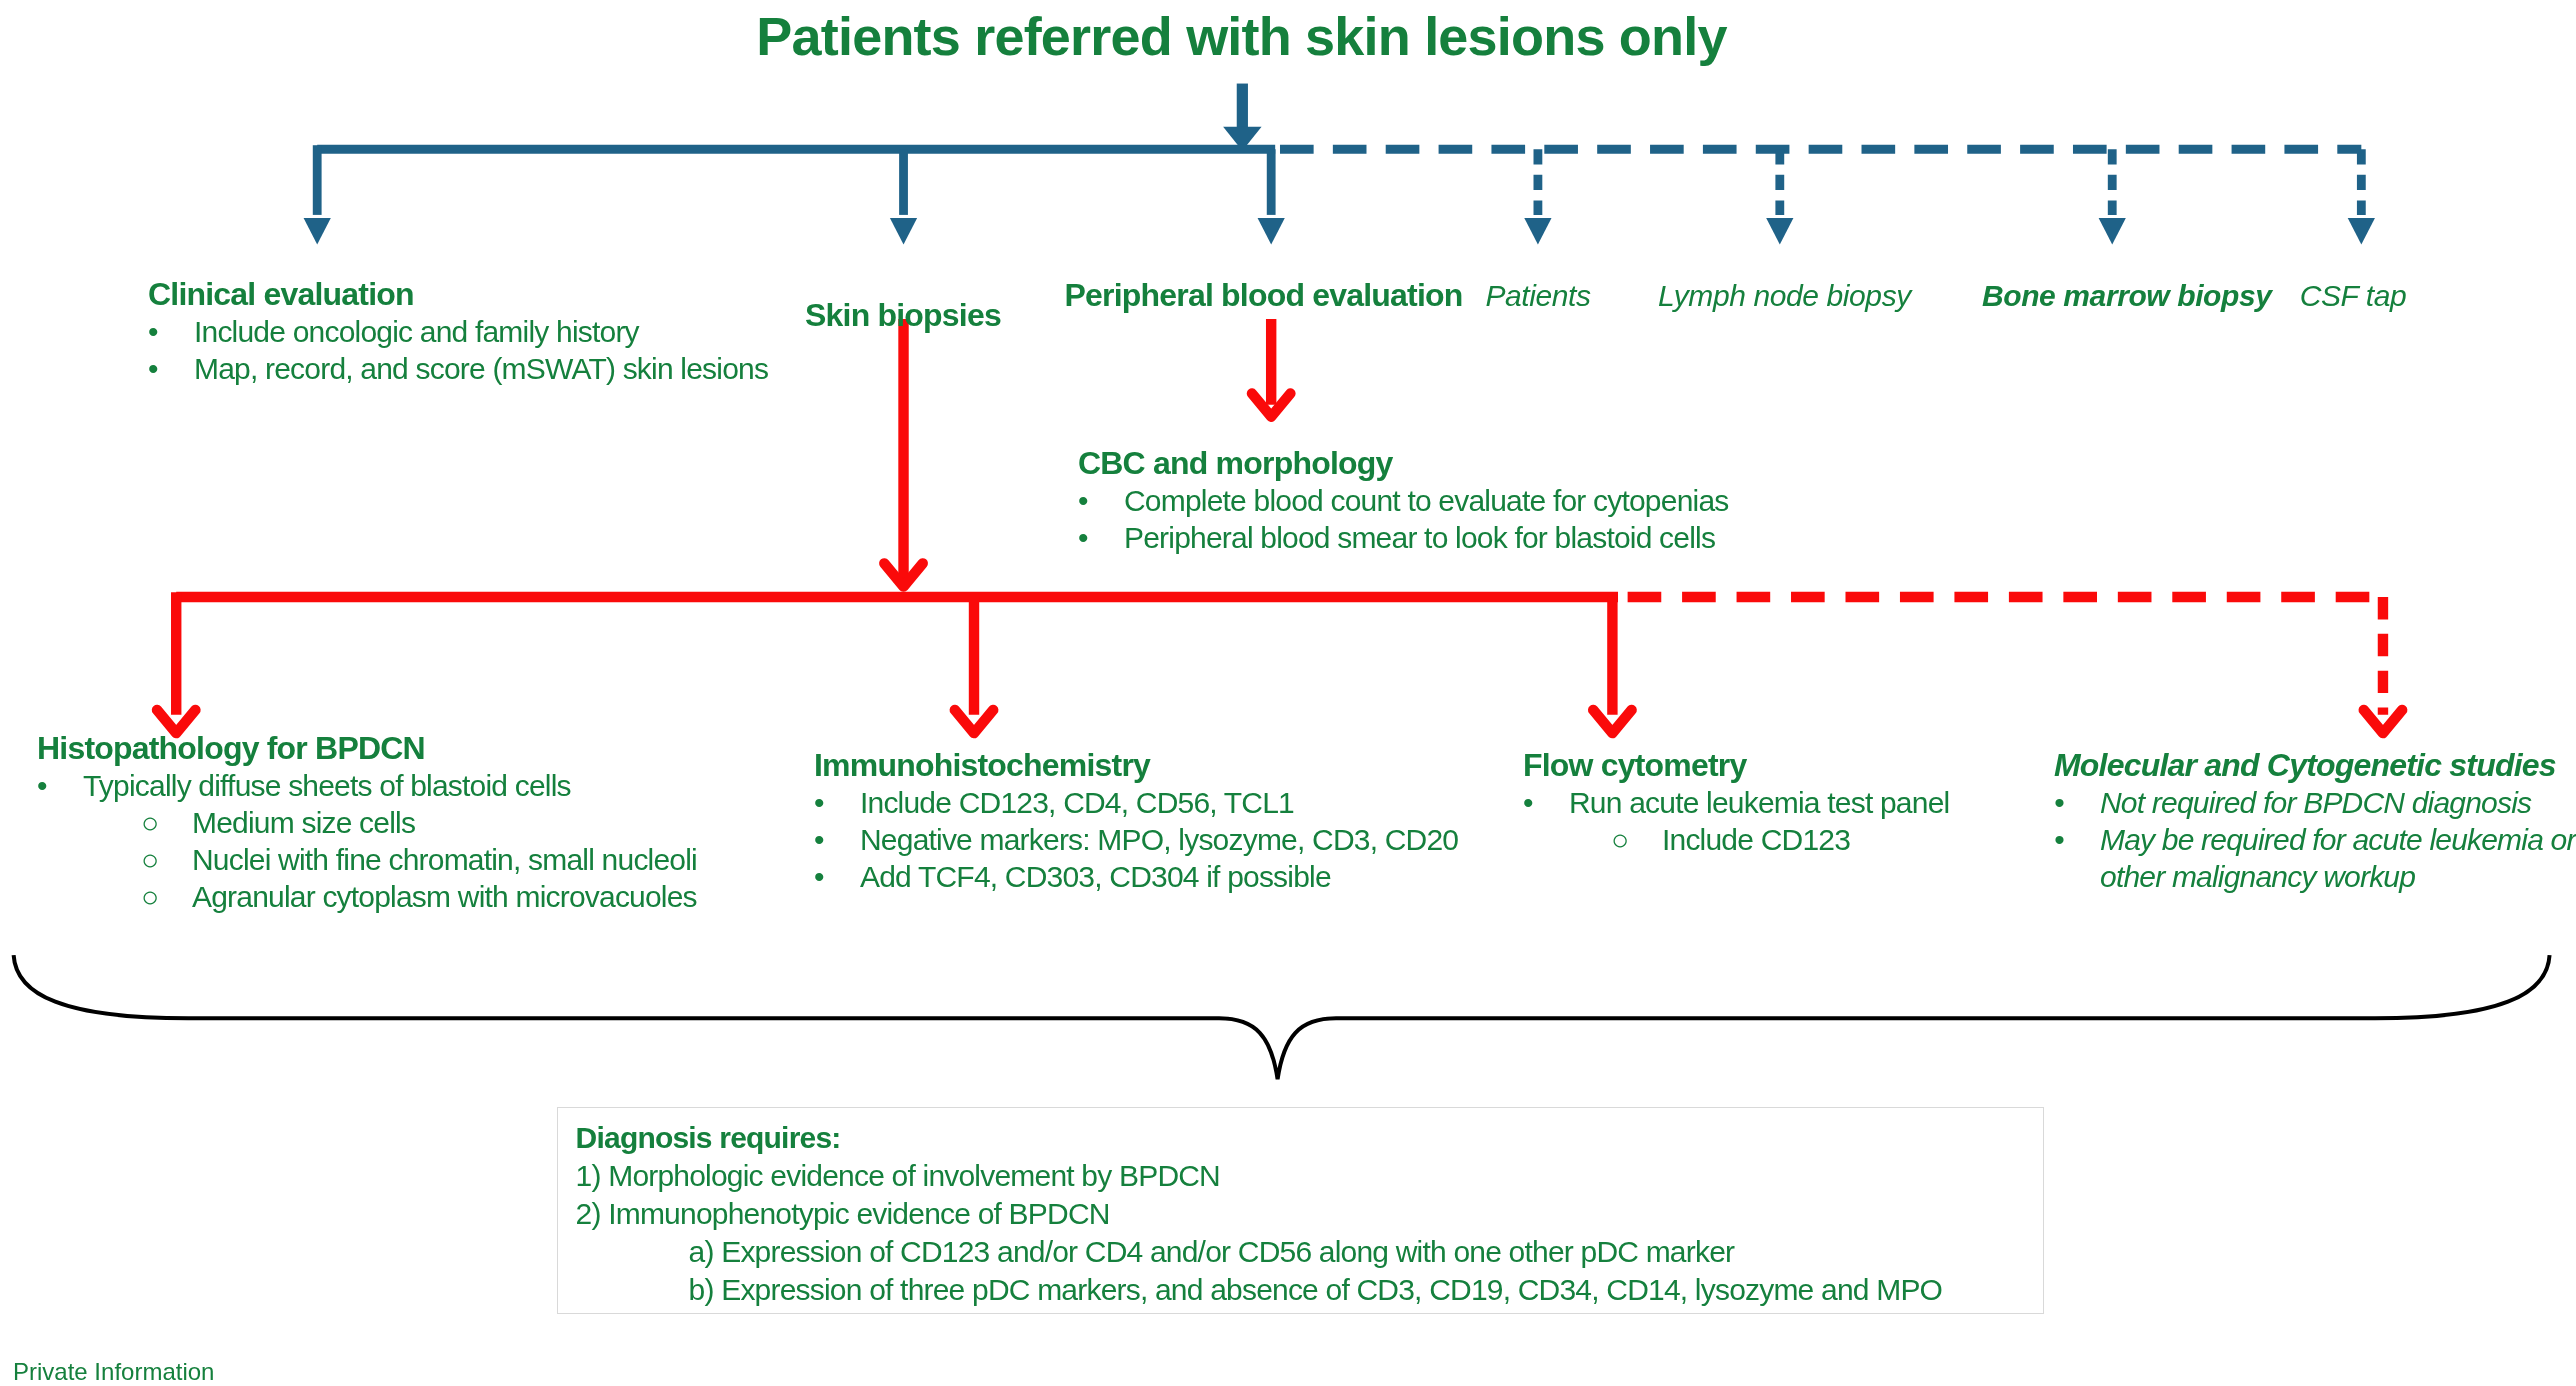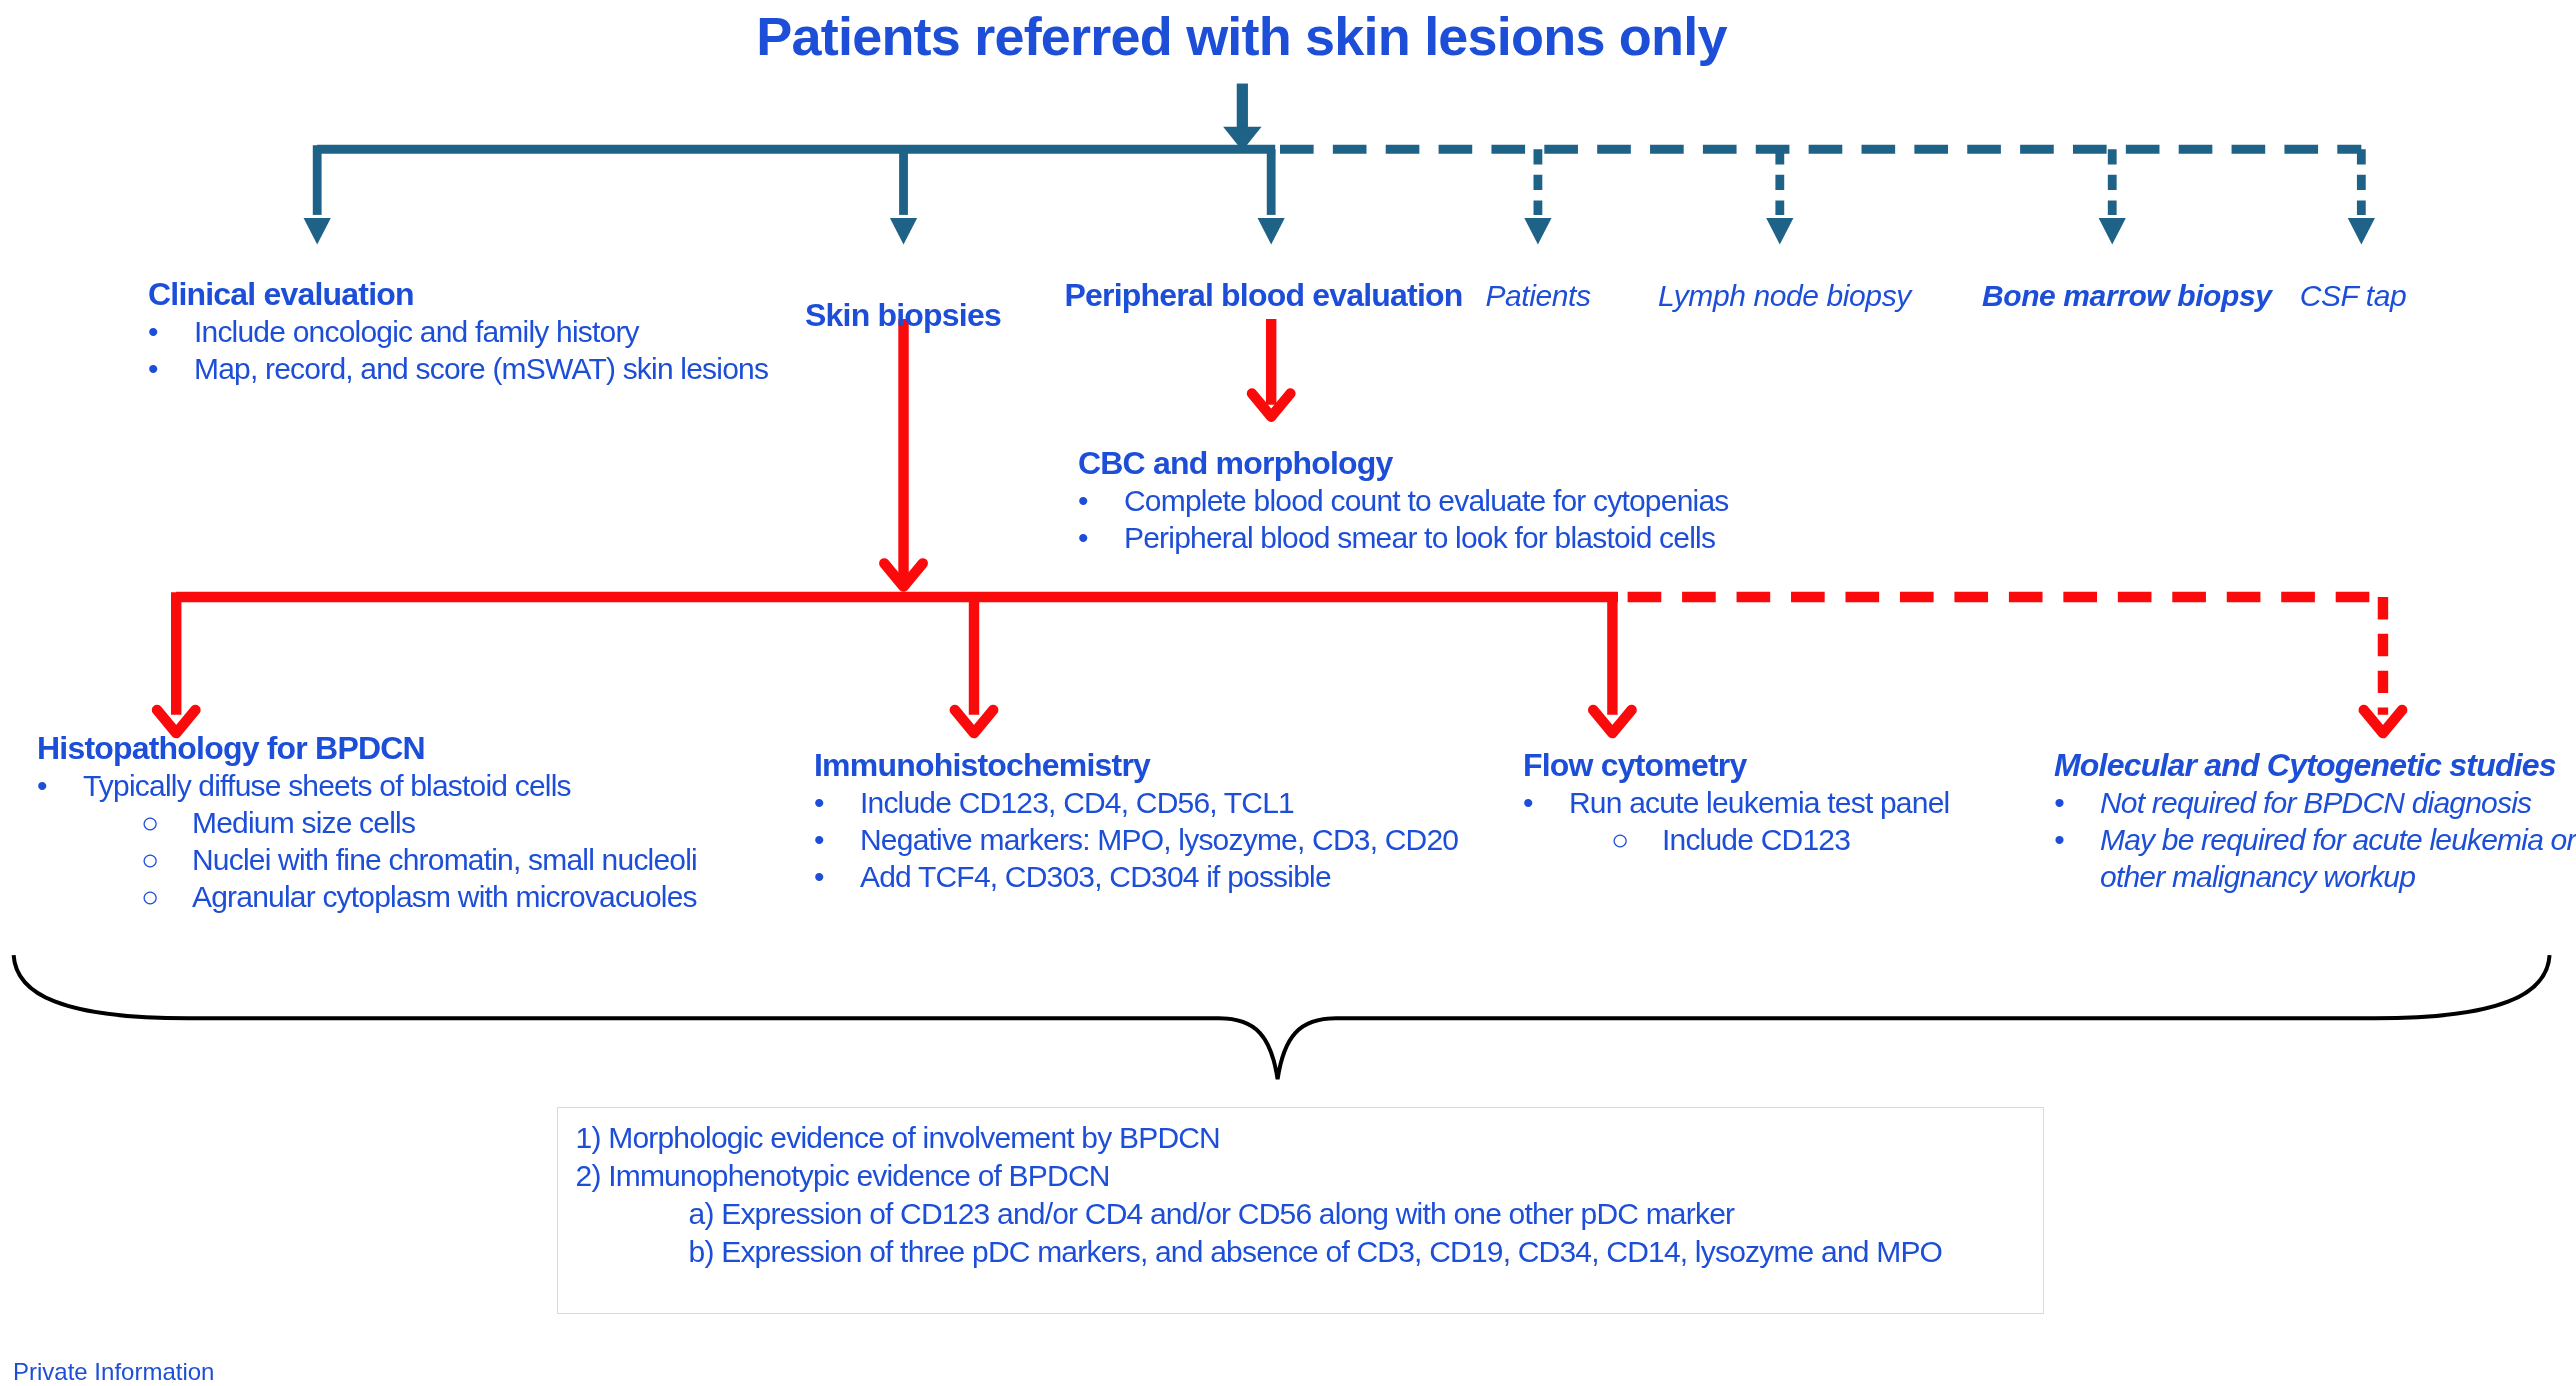--- a/index.html
+++ b/index.html
@@ -1,17 +1,17 @@
 <!DOCTYPE html>
 <html style="font-size:13px"><head>
 <meta charset="utf-8">
 <style>
   html,body{margin:0;padding:0;background:#ffffff;}
   .canvas{position:relative;width:2576px;height:1387px;background:#ffffff;overflow:hidden;
-          font-family:"Liberation Sans",sans-serif;color:#1d4ed8;}
+          font-family:"Liberation Sans",sans-serif;color:#15803d;}
   svg.layer{position:absolute;left:0;top:0;width:2576px;height:1387px;}
   .bl{stroke:#1F6288;stroke-width:11;fill:none;}
   .blt{stroke:#1F6288;stroke-width:14;fill:none;}
   .blf{fill:#1F6288;stroke:none;}
   .rl{stroke:#FA0A0A;stroke-width:13;fill:none;}
   .rchev{stroke:#FA0A0A;stroke-width:13;fill:none;stroke-linecap:round;stroke-linejoin:round;}
   .d1{stroke-dasharray:42 24;}
   .d2{stroke-dasharray:19 13;}
   .d3{stroke-dasharray:42 26;}
   .d4{stroke-dasharray:28 18;}
@@ -195,20 +195,21 @@
       <span>•</span>
       <span>Not required for BPDCN diagnosis</span>
     </div>
     <div class="li">
       <span>•</span>
       <span class="wrap molw">May be required for acute leukemia or other malignancy workup</span>
     </div>
   </div>
 
   <div class="dbox">
+    <div class="hdr">Diagnosis requires:</div>
     <div>1) Morphologic evidence of involvement by BPDCN</div>
     <div>2) Immunophenotypic evidence of BPDCN</div>
     <div class="dsub">a) Expression of CD123 and/or CD4 and/or CD56 along with one other pDC marker</div>
     <div class="dsub">b) Expression of three pDC markers, and absence of CD3, CD19, CD34, CD14, lysozyme and MPO</div>
   </div>
 
   <div class="footer">Private Information</div>
 
 </div>
 

